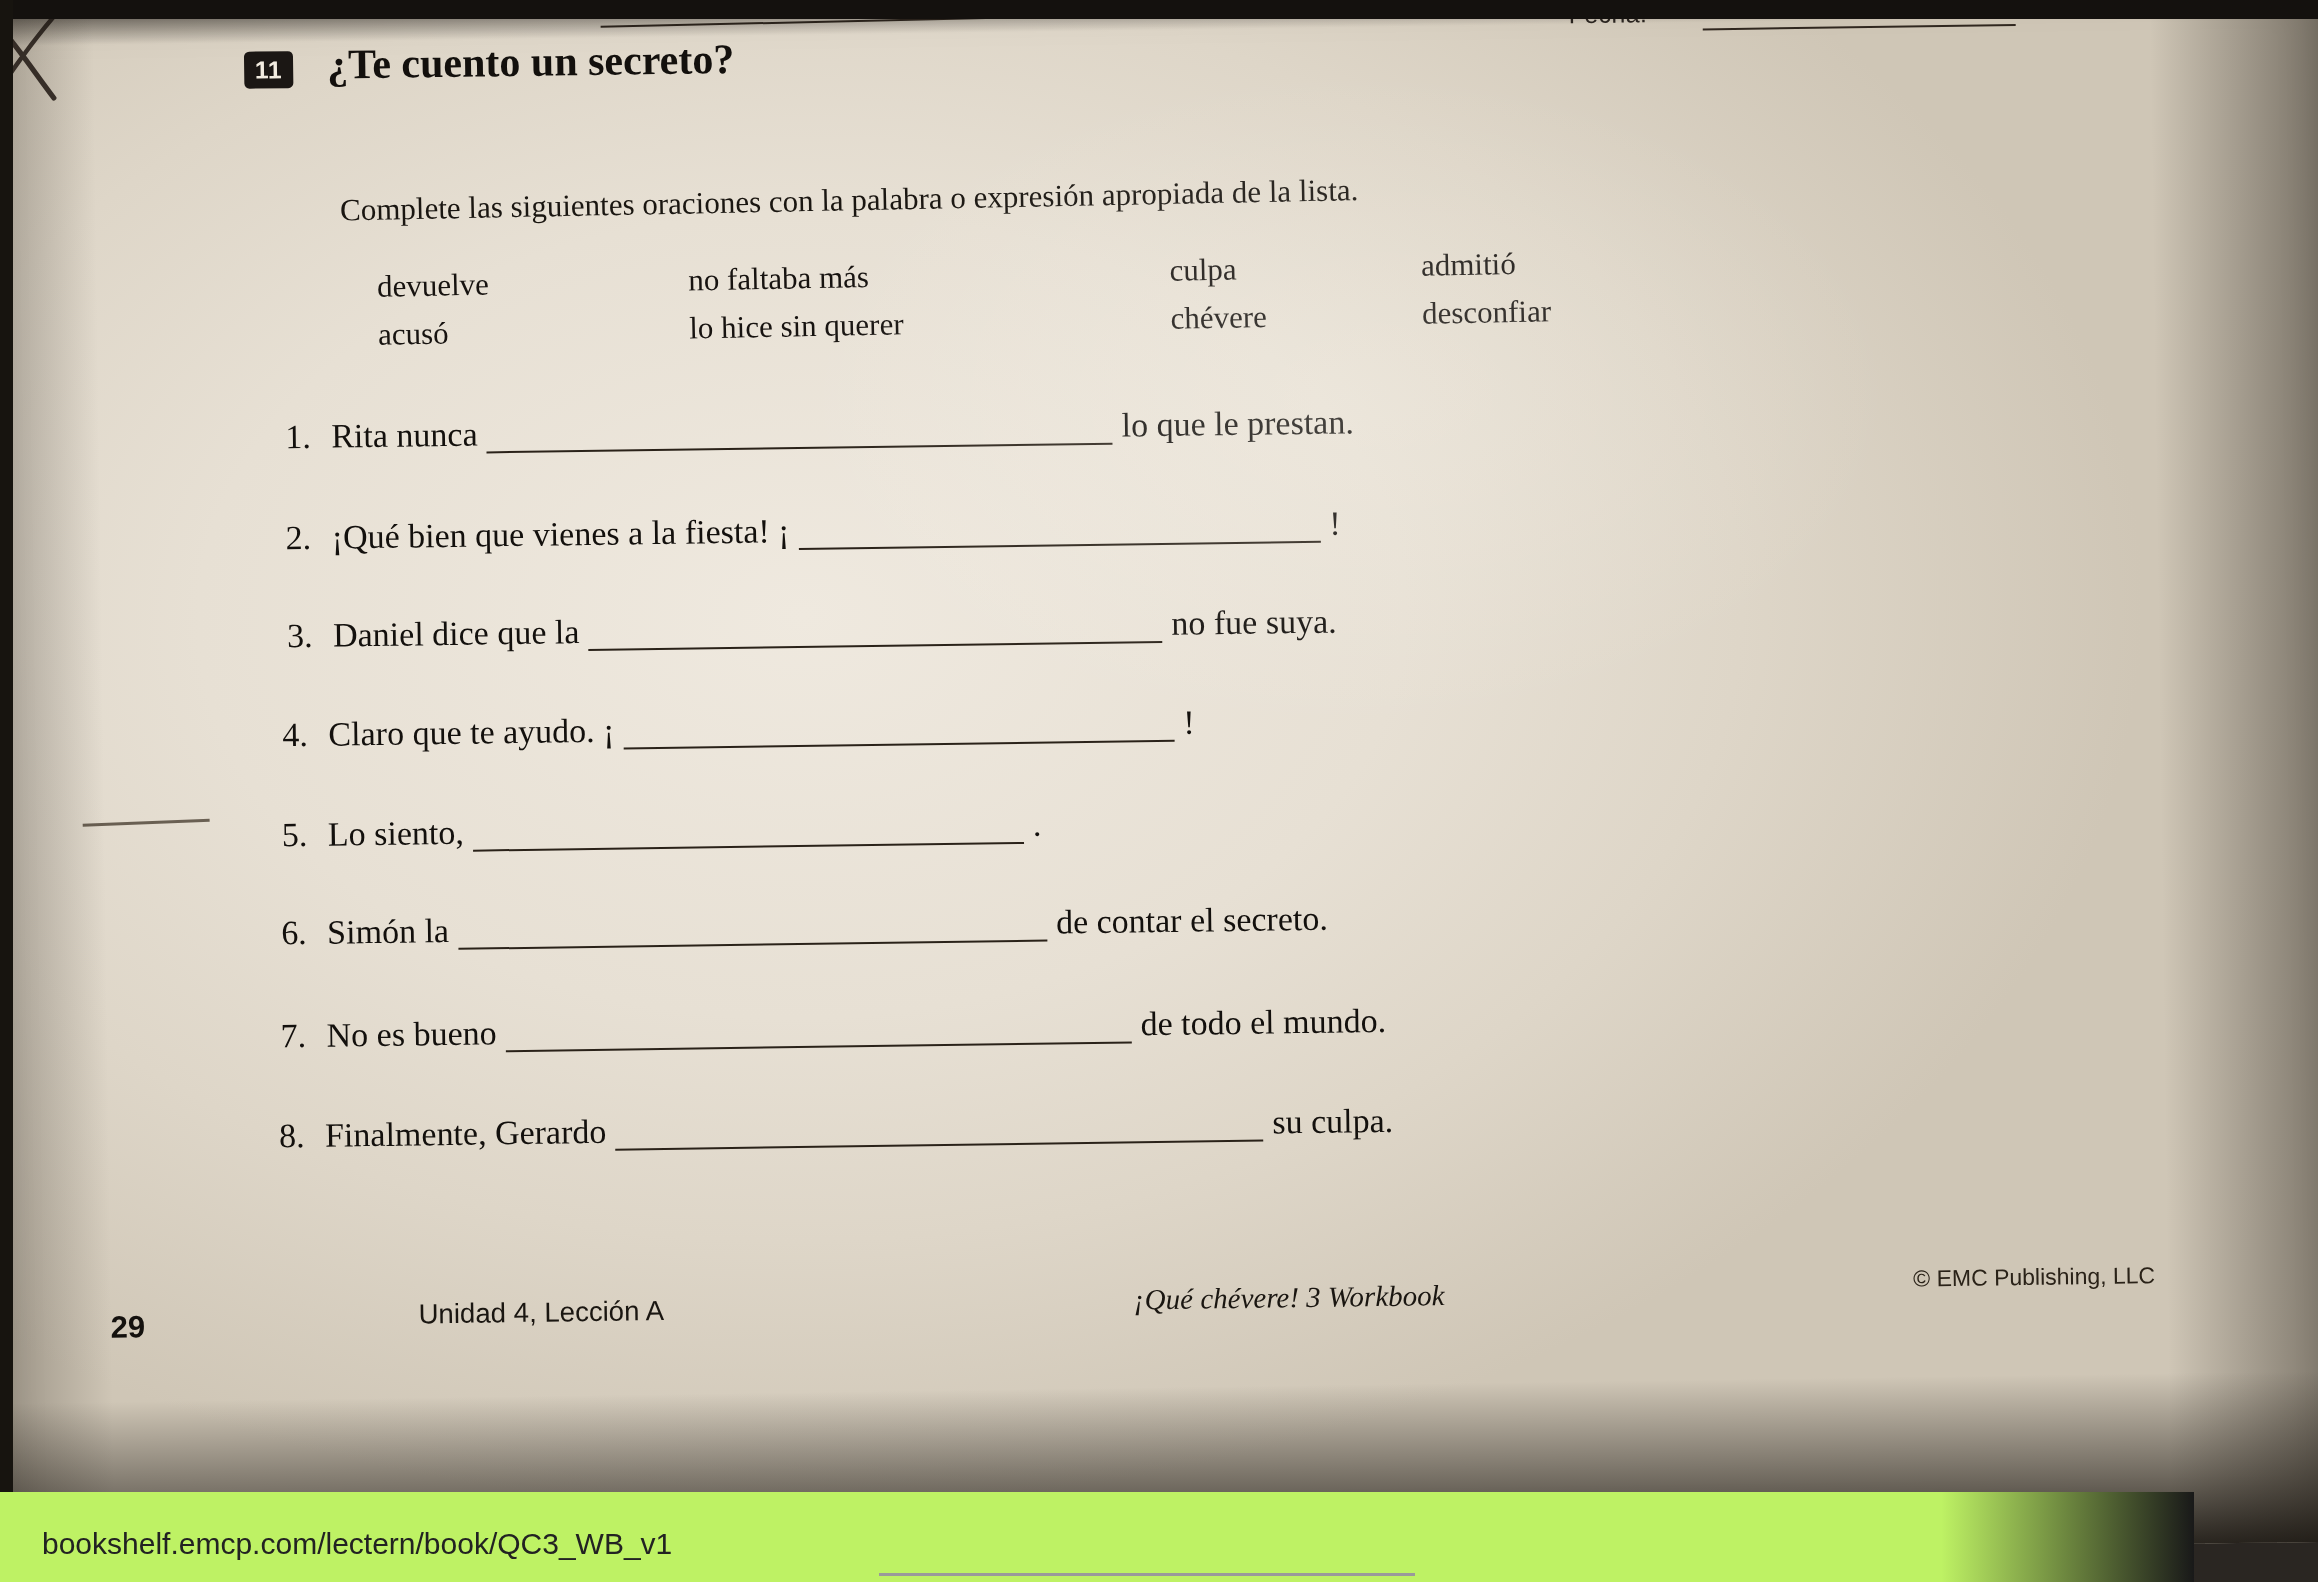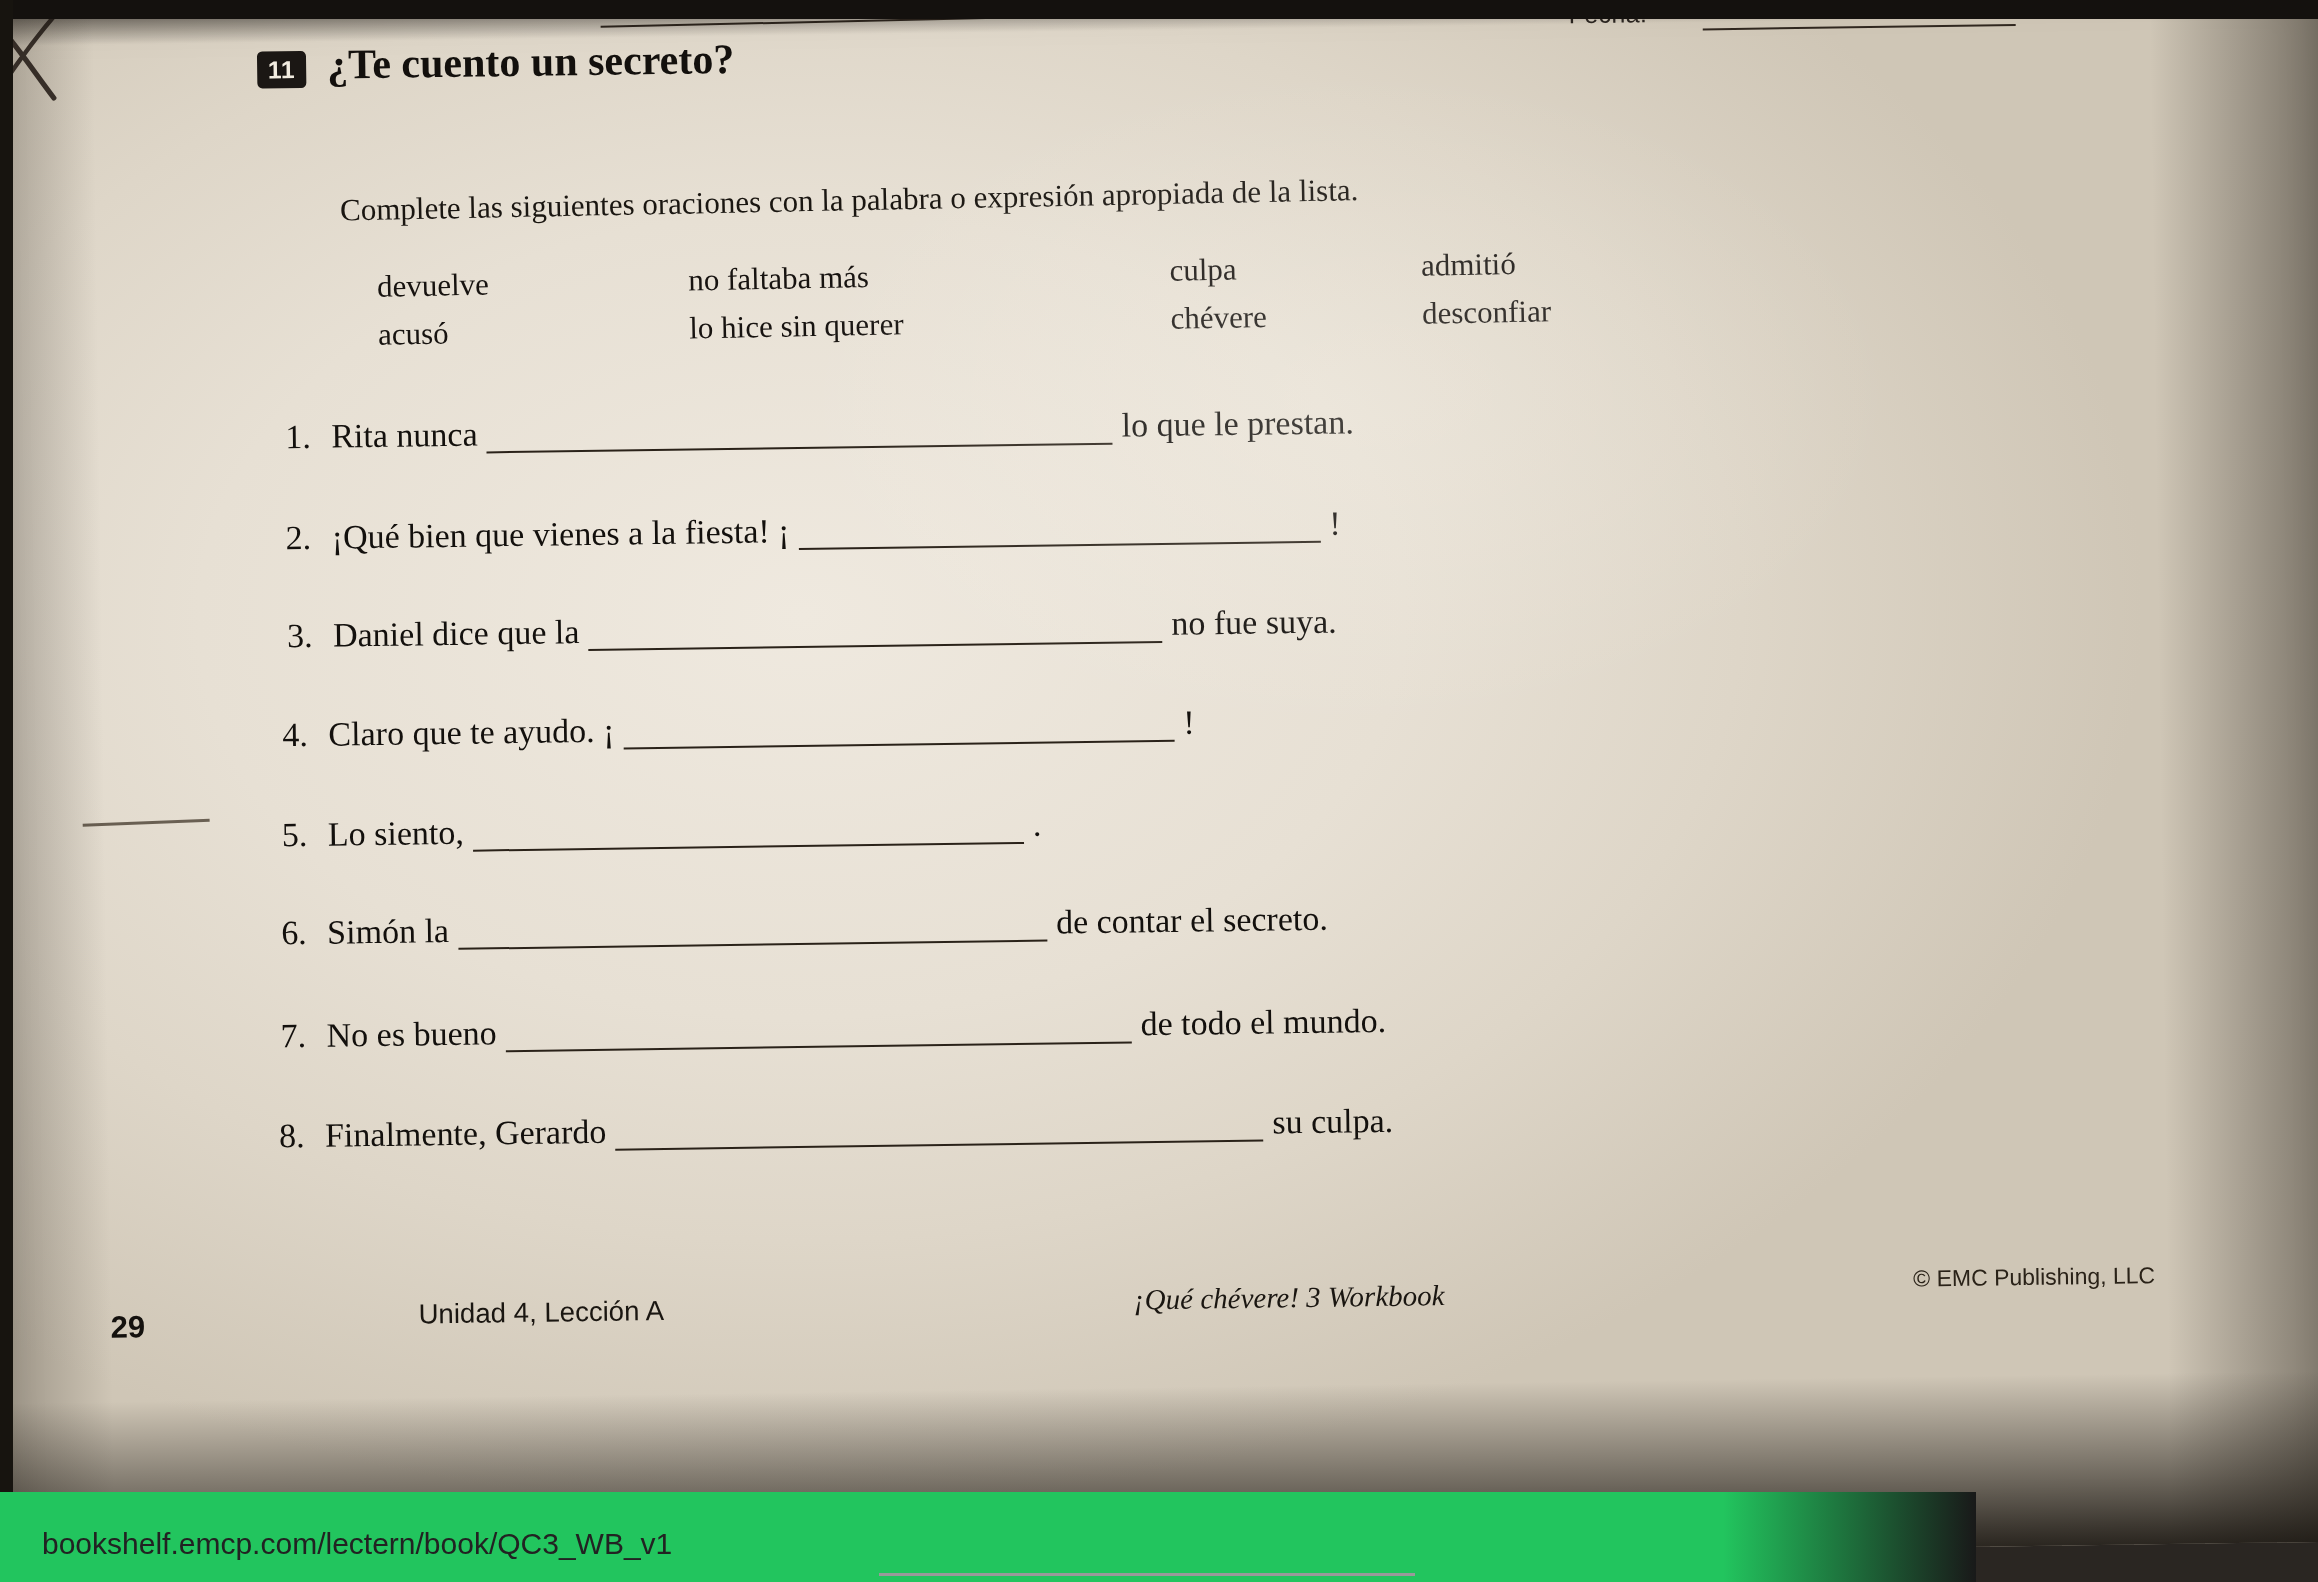--- a/index.html
+++ b/index.html
@@ -77,21 +77,21 @@
   }
   .fecha-rule {
     position: absolute;
     left: 1743px; top: 58px; width: 313px;
     border-bottom: 2.2px solid #30271f;
   }
 
   
   .act-badge {
     position: absolute;
-    left: 297px; top: 61px;
+    left: 284px; top: 61px;
     width: 49px; height: 37px;
     background: #1b1714;
     color: #f2ece0;
     border-radius: 5.2px;
     font-family: "Liberation Sans", sans-serif;
     font-weight: bold;
     font-size: 24.6px;
     display: flex; align-items: center; justify-content: center;
     letter-spacing: 0.7px;
   }
@@ -194,22 +194,22 @@
     width: 127px;
     border-bottom: 3.7px solid #403628;
     transform: rotate(-1.5deg);
     opacity: 0.75;
   }
 
   
   .url-strip {
     position: absolute;
     left: 0; bottom: 0;
-    width: 1976px; height: 91px;
-    background: #22c55e;
+    width: 2194px; height: 91px;
+    background: #bef264;
   }
   .url-text {
     position: absolute;
     left: 42px; bottom: 22.4px;
     font-family: "Liberation Sans", sans-serif;
     font-size: 30px;
     color: #222222;
     white-space: nowrap;
   }
   .url-dark-right {

